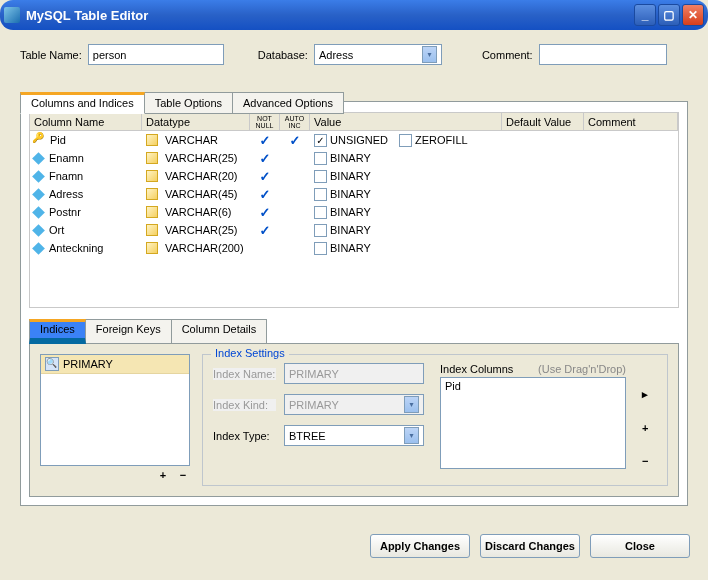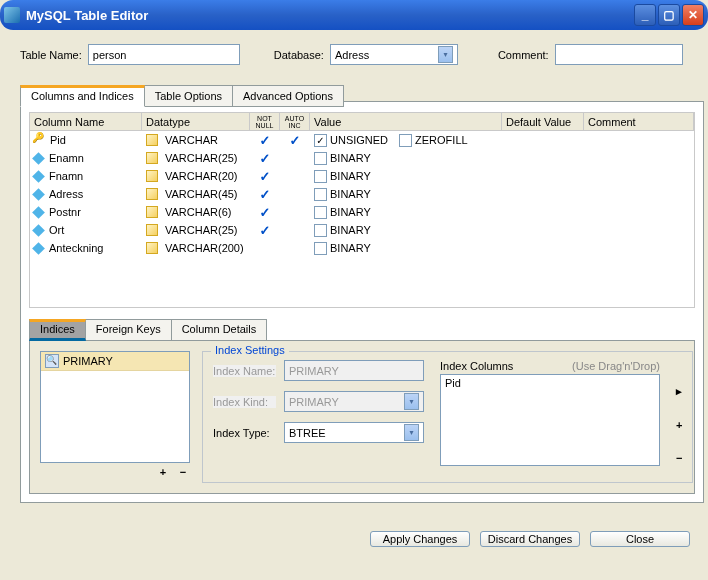--- a/index.html
+++ b/index.html
@@ -6,30 +6,30 @@
 body { background: #ece9d8; width: 708px; height: 580px; overflow: hidden; }
 
 .titlebar { height: 30px; background: linear-gradient(to bottom, #3b7de8 0%, #2961c7 50%, #1450c3 100%); display: flex; align-items: center; padding: 0 4px; color: white; font-weight: bold; border-radius: 13px; }
 .titlebar .logo { width: 16px; height: 16px; margin-right: 6px; background: linear-gradient(135deg, #7fc5e8, #1a6db0); border-radius: 2px; }
 .titlebar .tb-title { flex: 1; font-size: 13px; }
 .titlebar .wc { display: flex; gap: 2px; }
 .titlebar .wbtn { width: 22px; height: 22px; border-radius: 3px; display: flex; align-items: center; justify-content: center; font-size: 12px; font-weight: bold; cursor: pointer; border: 1px solid #1a4aa0; }
 .titlebar .wbtn.min, .titlebar .wbtn.max { background: linear-gradient(to bottom, #5c8fe0, #2c5eb8); color: white; }
 .titlebar .wbtn.close { background: linear-gradient(to bottom, #f08065, #d73e1a); color: white; }
 
-.content { padding: 14px 4px; margin-left: 16px; }
+.content { padding: 14px 20px; }
 
 .top-row { display: flex; align-items: center; margin-bottom: 14px; gap: 6px; }
 .top-row label { white-space: nowrap; }
 .top-row input[type=text], .top-row .combo { height: 21px; border: 1px solid #7f9db9; background: white; padding: 0 4px; font-size: 11px; }
 .top-row .combo { display: flex; align-items: center; justify-content: space-between; }
 .top-row .combo .arrow { width: 15px; height: 17px; background: linear-gradient(to bottom, #bcd4f6, #9bc0ee); border: 1px solid #7f9db9; display: flex; align-items: center; justify-content: center; font-size: 8px; color: #4a6e9f; }
 
 .tabs { display: flex; position: relative; z-index: 2; }
-.tab { padding: 4px 10px; border: 1px solid #919b9c; background: #f4f3ee; position: relative; top: 6px; cursor: pointer; border-left: none; }
+.tab { padding: 4px 10px; border: 1px solid #919b9c; background: #f4f3ee; position: relative; top: 13px; cursor: pointer; border-left: none; }
 .tab:first-child { border-left: 1px solid #919b9c; }
 .tab.active { background: white; border-bottom: 1px solid white; border-top: 3px solid #f5a623; padding-top: 2px; z-index: 3; }
 
 .main-panel { border: 1px solid #919b9c; background: white; padding: 10px 8px 8px 8px; position: relative; z-index: 1; }
 
 .col-table { border: 1px solid #c9c9c9; height: 196px; background: white; }
 .th-row { display: flex; background: #ece9d8; height: 18px; border-bottom: 1px solid #c9c9c9; }
 .th { border-right: 1px solid #c9c9c9; padding: 2px 4px; display: flex; align-items: center; font-size: 11px; }
 .th.small { font-size: 7px; text-align: center; justify-content: center; line-height: 7px; }
 .c1 { width: 112px; } .c2 { width: 108px; } .c3 { width: 30px; } .c4 { width: 30px; } .c5 { width: 192px; } .c6 { width: 82px; } .c7 { flex: 1; }
@@ -41,65 +41,65 @@
 .diamond { width: 9px; height: 9px; background: #4fb4e8; transform: rotate(45deg); display: inline-block; margin-right: 2px; }
 .dt-icon { width: 12px; height: 12px; background: linear-gradient(135deg,#fff3c4,#f5d060); border: 1px solid #d4a820; display: inline-block; margin-right: 3px; }
 .check { color: #0050c8; font-size: 13px; font-weight: bold; display: flex; justify-content: center; width: 100%; }
 .cb { width: 13px; height: 13px; border: 1px solid #7f9db9; background: white; display: inline-flex; align-items: center; justify-content: center; font-size: 10px; color: #000; }
 .flags { display: flex; gap: 3px; align-items: center; }
 
 .sub-panel { margin-top: 10px; }
 .sub-tabs { display: flex; }
 .sub-tab { padding: 3px 10px; border: 1px solid #919b9c; background: #f4f3ee; position: relative; top: 1px; cursor: pointer; border-left: none; }
 .sub-tab:first-child { border-left: 1px solid #919b9c; }
-.sub-tab.active { background: #a3a3a3; border-bottom: 3px solid #0369a1; border-top: 3px solid #f5a623; padding-top: 1px; z-index: 3; }
+.sub-tab.active { background: #3b82f6; border-bottom: 6px solid #0369a1; border-top: 3px solid #f5a623; padding-top: 1px; z-index: 3; }
 .sub-body { border: 1px solid #919b9c; background: #ece9d8; padding: 10px; display: flex; gap: 12px; height: 154px; }
 
 .index-list { width: 150px; background: white; border: 1px solid #7f9db9; height: 112px; }
 .index-item { padding: 2px 4px; background: #f5e6b3; border-bottom: 1px solid #e5d5a0; display: flex; align-items: center; gap: 4px; }
 .idx-icon { width: 14px; height: 14px; background: #d4e4f8; border: 1px solid #7f9db9; display: inline-block; font-size: 9px; text-align:center; }
 .pm-row { display: flex; justify-content: flex-end; gap: 6px; font-size: 16px; font-weight: bold; margin-top: 3px; }
 .pm-btn { cursor: pointer; width: 14px; text-align:center; }
 
 .fieldset { border: 1px solid #bfc6cd; padding: 8px 10px; flex: 1; position: relative; }
 .fieldset .legend { position: absolute; top: -8px; left: 8px; background: #ece9d8; padding: 0 4px; color: #0046d5; }
 .fs-row { display: flex; align-items: center; margin-bottom: 10px; gap: 8px; }
 .fs-row label { width: 63px; }
 .fs-row input, .fs-row .combo2 { width: 140px; height: 21px; border: 1px solid #7f9db9; background: white; padding: 0 4px; }
 .disabled { color: #999 !important; background: #f0f0f0 !important; }
 .combo2 { display: flex; align-items: center; justify-content: space-between; }
 .combo2 .arrow { width: 15px; height: 17px; background: linear-gradient(to bottom,#bcd4f6,#9bc0ee); border: 1px solid #7f9db9; display: flex; align-items: center; justify-content: center; font-size: 8px; color: #4a6e9f; }
 
-.idx-cols { width: 220px; }
+.idx-cols { width: 186px; }
 .idx-cols .hdr { display: flex; justify-content: space-between; font-size: 11px; }
 .idx-cols .hint { color: #888; }
 .idx-cols .list { background: white; border: 1px solid #7f9db9; height: 92px; margin-top: 2px; padding: 2px 4px; }
 .idx-side { display: flex; flex-direction: column; justify-content: space-around; font-size: 14px; font-weight: bold; margin-top: 14px; }
 .idx-side span { cursor: pointer; }
 
 .footer { display: flex; justify-content: flex-end; gap: 10px; padding: 14px 18px; }
-.btn { min-width: 100px; height: 16px; border: 1px solid #7f9db9; background: linear-gradient(to bottom,#fff,#e8e8e0); cursor: pointer; border-radius: 3px; }
+.btn { min-width: 100px; height: 24px; border: 1px solid #7f9db9; background: linear-gradient(to bottom,#fff,#e8e8e0); cursor: pointer; border-radius: 3px; font-weight: bold; }
 </style>
 </head>
 <body>
 
 <div class="titlebar">
   <span class="logo"></span>
   <span class="tb-title">MySQL Table Editor</span>
   <div class="wc">
     <span class="wbtn min">_</span>
     <span class="wbtn max">▢</span>
     <span class="wbtn close">✕</span>
   </div>
 </div>
 
 <div class="content">
   <div class="top-row">
     <label>Table Name:</label>
-    <input type="text" style="width: 152px;" value="person">
+    <input type="text" style="width: 136px;" value="person">
     <span style="width:22px"></span>
     <label>Database:</label>
     <div class="combo" style="width:128px">
       <span>Adress</span>
       <span class="arrow">▾</span>
     </div>
     <span style="width:28px"></span>
     <label>Comment:</label>
     <input type="text" style="width: 128px;" value="">
   </div>

